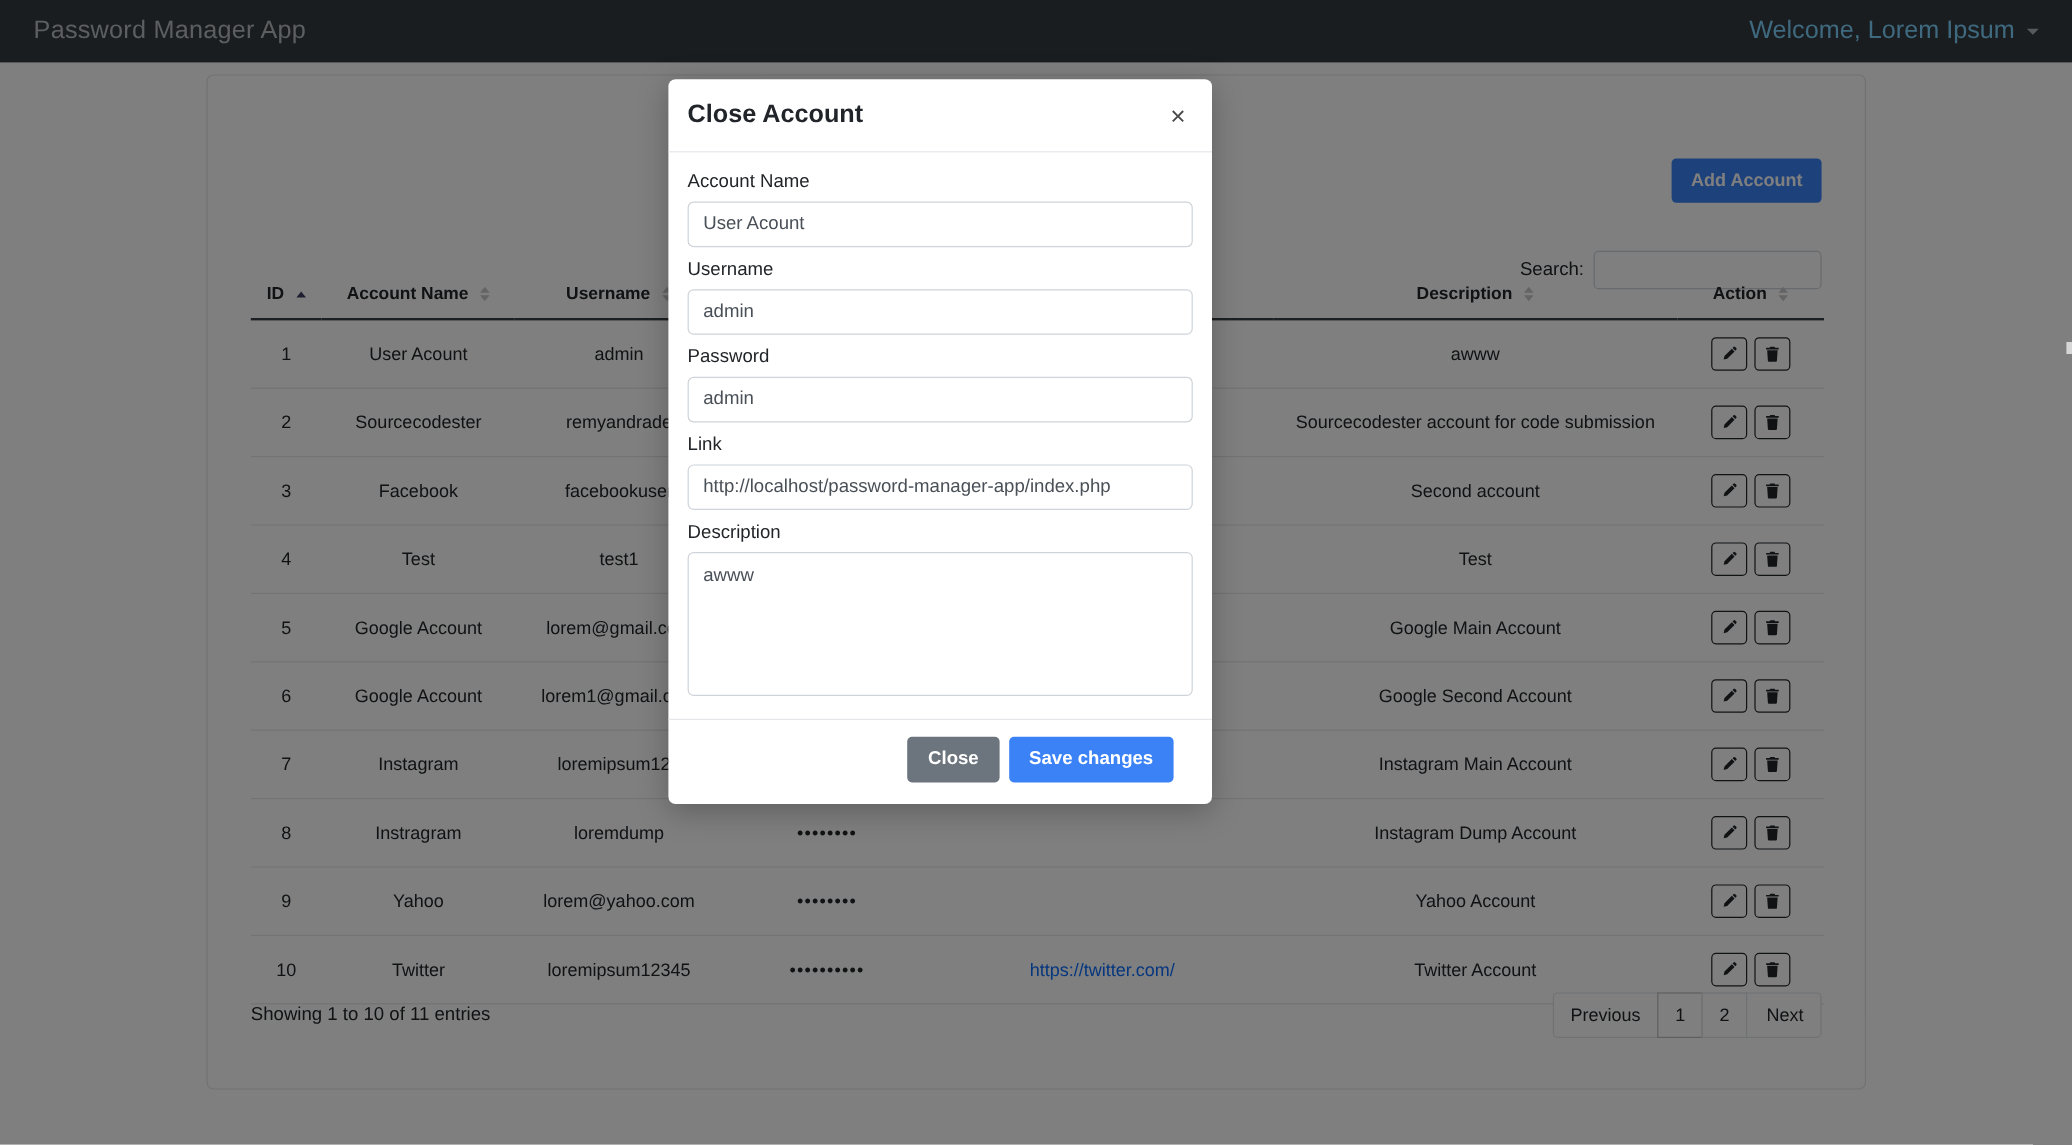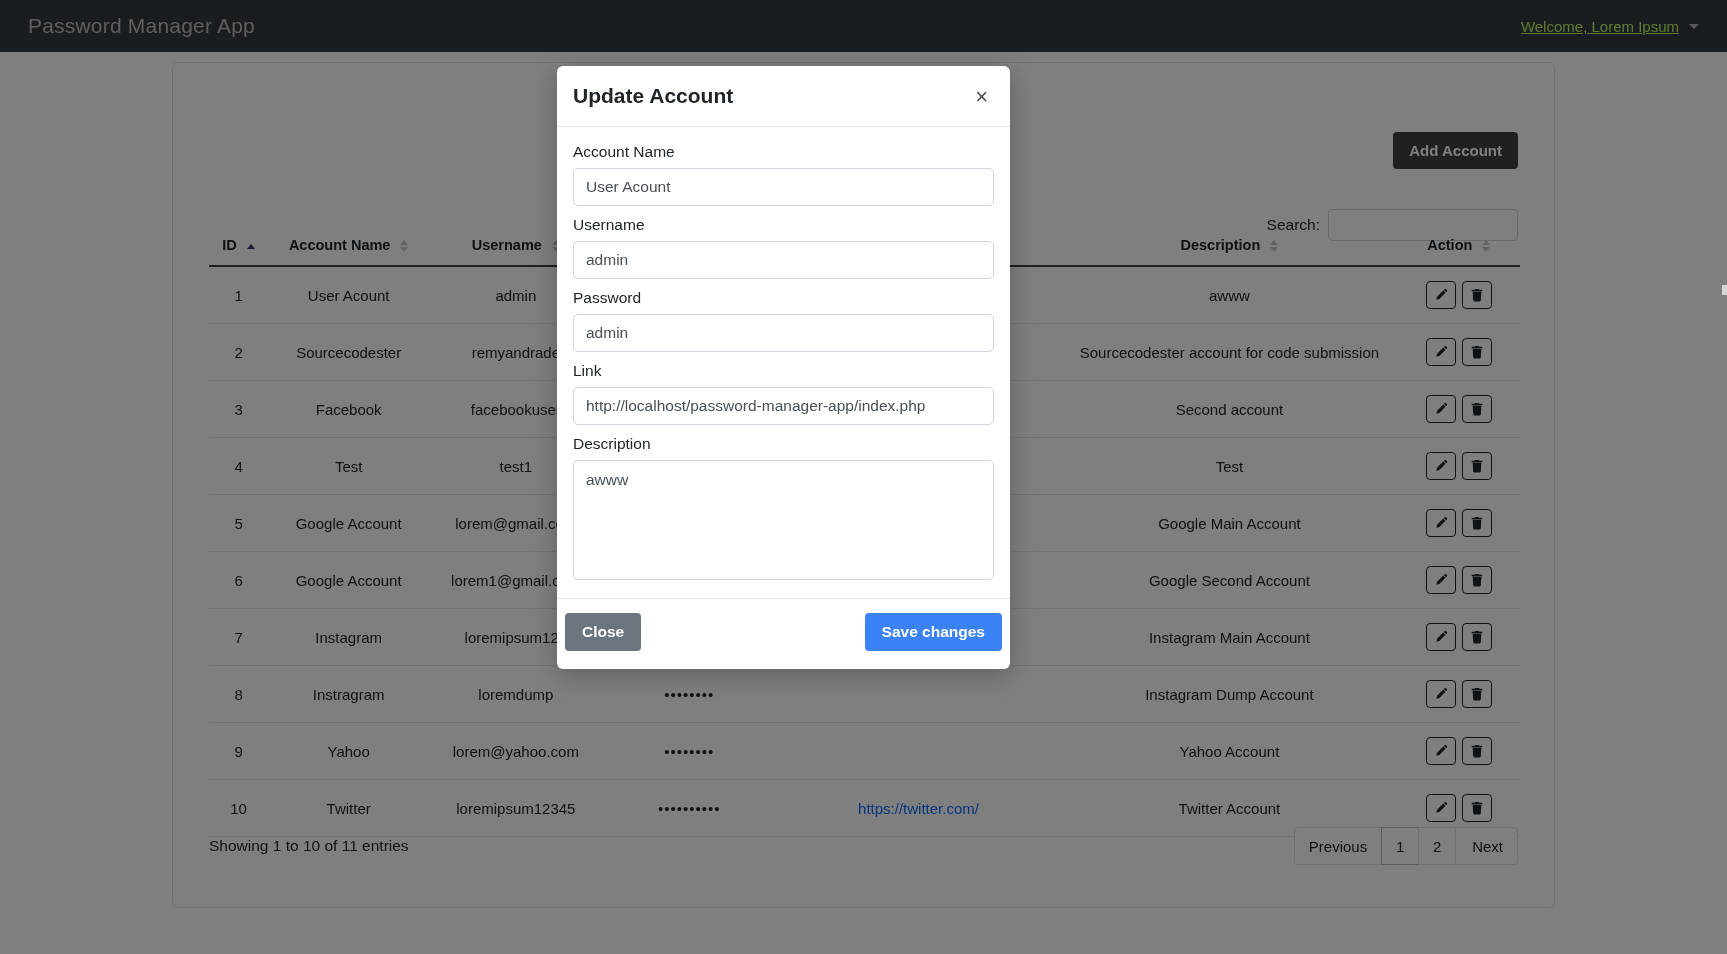--- a/index.html
+++ b/index.html
@@ -15,38 +15,38 @@
   
   .navbar {
     position: absolute; top: 0; left: 0; width: 1727px; height: 52px;
     background: #343a40; display: flex; align-items: center;
     padding: 0 28px; z-index: 1;
   }
   .navbar-brand {
     color: #b9bcbf; font-size: 21px; letter-spacing: .2px; font-weight: 400;
   }
   .navbar-right { margin-left: auto; display: flex; align-items: center; gap: 8px; }
-  .navbar-user { color: #bef264; font-size: 15px; text-decoration: underline; }
+  .navbar-user { color: #7dd3fc; font-size: 21px; }
   .caret {
     width: 0; height: 0; border-left: 5px solid transparent;
     border-right: 5px solid transparent; border-top: 5px solid #b0b3b6;
     display: inline-block; margin-left: 2px;
   }
 
   
   .page { position: absolute; top: 52px; left: 0; width: 1727px; height: 902px; background: #fff; }
   .card {
     position: absolute; left: 172px; top: 10px; width: 1383px; height: 846px;
     background: #fff; border: 1px solid #e3e3e3; border-radius: 6px;
   }
   .card-body { position: relative; padding: 24px 36px; height: 100%; }
 
   .add-account-btn {
     position: absolute; right: 36px; top: 69px;
-    background: #404040; color: #fff; border: none; border-radius: 4px;
+    background: #3b82f6; color: #fff; border: none; border-radius: 4px;
     font-size: 15px; font-weight: 700; padding: 10px 16px; cursor: pointer;
     font-family: "Liberation Sans", sans-serif;
   }
 
   
   .dt-top {
     position: absolute; left: 36px; right: 36px; top: 116px; height: 36px;
     display: flex; align-items: center; flex-direction: column;
   }
   .dt-length { display: flex; align-items: center; gap: 8px; font-size: 15.5px; color: #212529; }
@@ -141,22 +141,22 @@
   .form-label:first-child { margin-top: 0; }
   .form-control {
     width: 100%; height: 38px; border: 1px solid #ced4da; border-radius: 5px;
     padding: 6px 12px; font-size: 15.5px; color: #495057;
     font-family: "Liberation Sans", sans-serif; background: #fff;
   }
   textarea.form-control {
     height: 120px; resize: none; padding-top: 9px; line-height: 1.3;
   }
   .modal-footer {
-    display: flex; justify-content: space-between; gap: 8px;
-    padding: 14px 8px 18px; border-top: 1px solid #e5e7eb;
+    display: flex; justify-content: flex-end; gap: 8px;
+    padding: 14px 32px 18px; border-top: 1px solid #e5e7eb;
   }
   .btn {
     border: none; border-radius: 4px; font-size: 15.5px; font-weight: 700;
     padding: 10px 17px; cursor: pointer; color: #fff;
     font-family: "Liberation Sans", sans-serif;
   }
   .btn-secondary { background: #6c757d; }
   .btn-dark { background: #3b82f6; }
 
   .scroll-notch {
@@ -483,21 +483,21 @@
         </div>
 
       </div>
     </div>
   </div>
 
   <div class="backdrop"></div>
 
   <div class="modal">
     <div class="modal-header">
-      <span class="modal-title">Update Account</span>
+      <span class="modal-title">Close Account</span>
       <button class="modal-close">×</button>
     </div>
     <div class="modal-body">
       <label class="form-label">Account Name</label>
       <input class="form-control" type="text" value="User Acount" style="">
 
       <label class="form-label">Username</label>
       <input class="form-control" type="text" value="admin" style="">
 
       <label class="form-label">Password</label>

